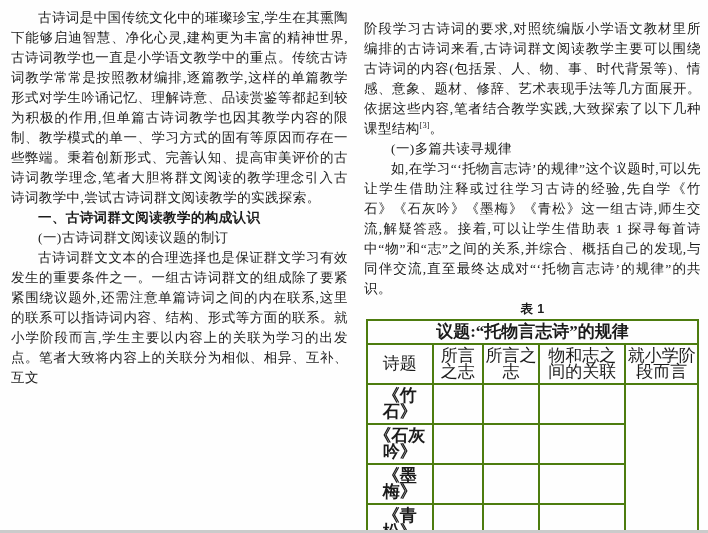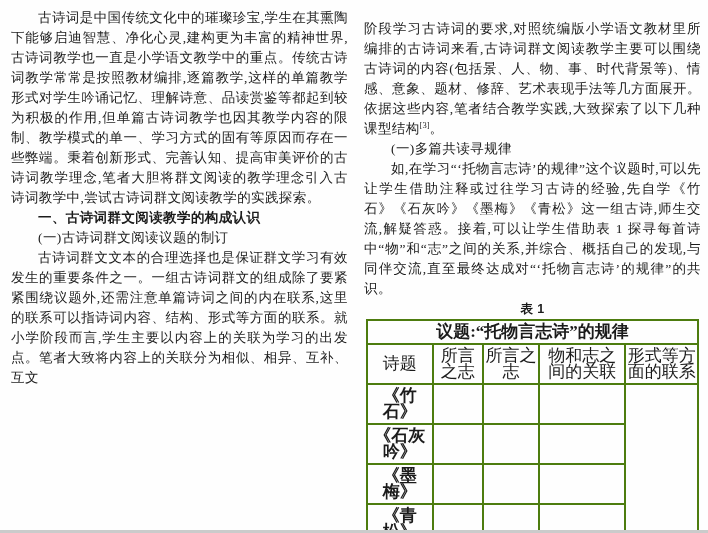--- a/index.html
+++ b/index.html
@@ -122,21 +122,21 @@
       </colgroup>
       <tbody>
         <tr>
           <td colspan="5" class="table-title-cell">议题:“托物言志诗”的规律</td>
         </tr>
         <tr>
           <td>诗题</td>
           <td>所言之志</td>
           <td>所言之志</td>
           <td>物和志之间的关联</td>
-          <td>形式等方面的联系</td>
+          <td>就小学阶段而言</td>
         </tr>
         <tr class="data-row">
           <td>《竹石》</td>
           <td></td>
           <td></td>
           <td></td>
           <td rowspan="4"></td>
         </tr>
         <tr class="data-row">
           <td>《石灰吟》</td>

